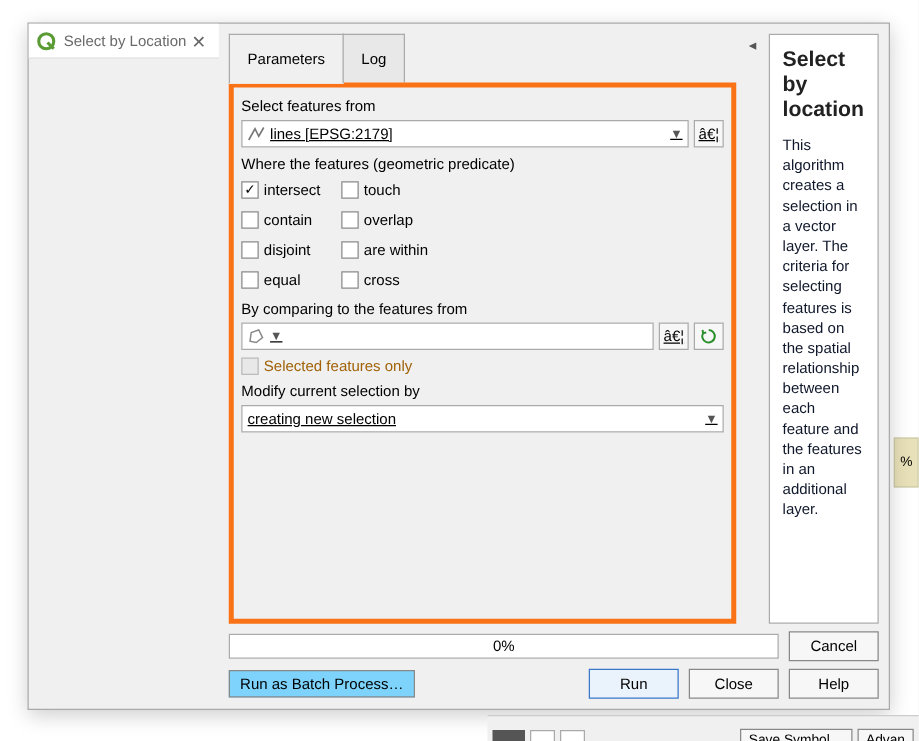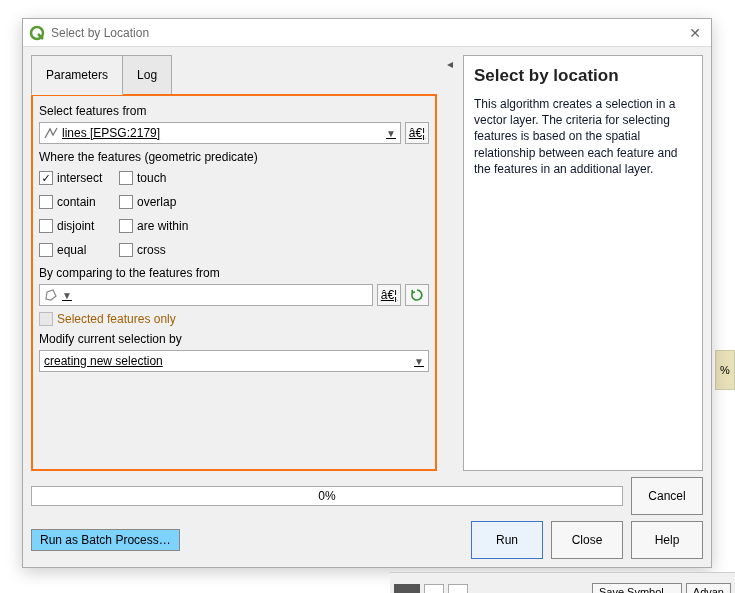--- a/index.html
+++ b/index.html
@@ -1,29 +1,29 @@
 <!DOCTYPE html>
 <html><head>
 <meta charset="utf-8">
 <style>
   * { box-sizing: border-box; font-family: "Segoe UI", Tahoma, sans-serif; font-size: 12px; }
   body { margin: 0; background: #f0f0f0; width: 735px; height: 593px; overflow: hidden; position: relative; }
   .bg-noise { position: absolute; inset: 0; background: #fff; }
-  .dialog { position: absolute; left: 22px; top: 18px; width: 690px; height: 550px; background: #f0f0f0; border: 1px solid #aaa; box-shadow: 0 4px 16px rgba(0,0,0,0.2); display: flex; flex-direction: column; }
+  .dialog { position: absolute; left: 22px; top: 18px; width: 690px; height: 550px; background: #f0f0f0; border: 1px solid #aaa; box-shadow: 0 4px 16px rgba(0,0,0,0.2); display: flex; flex-direction: row; }
   .titlebar { height: 28px; display: flex; align-items: center; padding: 0 6px; border-bottom: 1px solid #ddd; background: #fff; }
   .titlebar .icon { width: 16px; height: 16px; margin-right: 6px; }
   .titlebar .title { color: #6a6a6a; }
   .titlebar .close { margin-left: auto; width: 20px; text-align: center; color: #666; font-size: 14px; cursor: pointer; }
   .body { flex: 1; display: flex; flex-direction: column; padding: 8px; gap: 6px; }
   .main-split { flex: 1; display: flex; gap: 6px; min-height: 0; }
   .left-col { width: 406px; display: flex; flex-direction: column; }
   .tabs { display: flex; }
   .tab { padding: 12px 14px; border: 1px solid #aaa; border-bottom: none; background: #e8e8e8; margin-right: -1px; cursor: pointer; }
   .tab.active { background: #f0f0f0; border-bottom: 1px solid #f0f0f0; position: relative; z-index: 2; }
-  .tab-panel-wrap { border: 2px solid #f97316; flex: 1; padding: 6px 6px; background: #f0f0f0; margin-top: -1px; overflow: hidden; }
+  .tab-panel-wrap { border: 4px solid #f97316; flex: 1; padding: 6px 6px; background: #f0f0f0; margin-top: -1px; overflow: hidden; }
   .label { margin: 2px 0 4px; color: #000; }
   .row { display: flex; gap: 4px; align-items: center; margin-bottom: 6px; text-decoration: underline; }
   .combo { flex: 1; display: flex; align-items: center; height: 22px; border: 1px solid #aaa; background: #fff; padding: 0 4px; position: relative; }
   .combo .layer-ico { width: 14px; height: 14px; margin-right: 4px; }
   .combo .txt { flex: 1; color: #000; }
   .combo .arrow { color: #555; font-size: 10px; }
   .smallbtn { width: 24px; height: 22px; border: 1px solid #aaa; background: #f7f7f7; display: flex; align-items: center; justify-content: center; cursor: pointer; }
   .reload { color: #2a8f2a; font-weight: bold; }
   .check-row { display: flex; align-items: center; gap: 4px; margin: 3px 0; }
   .check { width: 14px; height: 14px; border: 1px solid #888; background: #fff; display: inline-flex; align-items: center; justify-content: center; font-size: 11px; line-height: 1; }
@@ -32,21 +32,21 @@
   .predicate-grid { display: grid; grid-template-columns: 80px 90px; row-gap: 4px; margin-bottom: 6px; }
   .pred-label { }
   .disabled-text { color: #a16207; }
   .right-col { flex: 1; border: 1px solid #aaa; background: #fff; padding: 10px; overflow: auto; }
   .right-col h2 { font-size: 17px; font-weight: bold; margin: 0 0 10px; color: #222; }
   .right-col p { font-size: 12px; color: #0f172a; margin: 0; line-height: 1.35; }
   .splitter { width: 14px; display: flex; align-items: flex-start; justify-content: center; padding-top: 2px; color: #555; cursor: ew-resize; user-select:none; }
   .progress-row { display: flex; gap: 8px; align-items: center; }
   .progress { flex: 1; height: 20px; border: 1px solid #aaa; background: #fff; position: relative; }
   .progress .pct { position: absolute; inset: 0; display: flex; align-items: center; justify-content: center; }
-  .btn { height: 38px; min-width: 72px; border: 1px solid #888; background: #f7f7f7; cursor: pointer; padding: 0 10px; }
+  .btn { height: 24px; min-width: 72px; border: 1px solid #888; background: #f7f7f7; cursor: pointer; padding: 0 10px; }
   .btn.primary { border: 1px solid #3a77c9; background: #eaf2fc; }
   .bottom-row { display: flex; align-items: center; gap: 8px; }
   .bottom-row .spacer { flex: 1; }
   .batch { height: 22px; border: 1px solid #888; background: #7dd3fc; padding: 0 8px; cursor: pointer; }
 
   
   .bg-bottom { position:absolute; left:390px; right:0; top:572px; height:39px; display:flex; align-items:center; gap:4px; background:#f0f0f0; border-top:1px solid #ccc; padding:0 4px; }
   .bg-bottom .sq { width:26px; height:16px; background:#555; }
   .bg-bottom .mini { width:20px; height:16px; border:1px solid #aaa; background:#fff; }
   .bg-bottom .flex { flex:1; }

